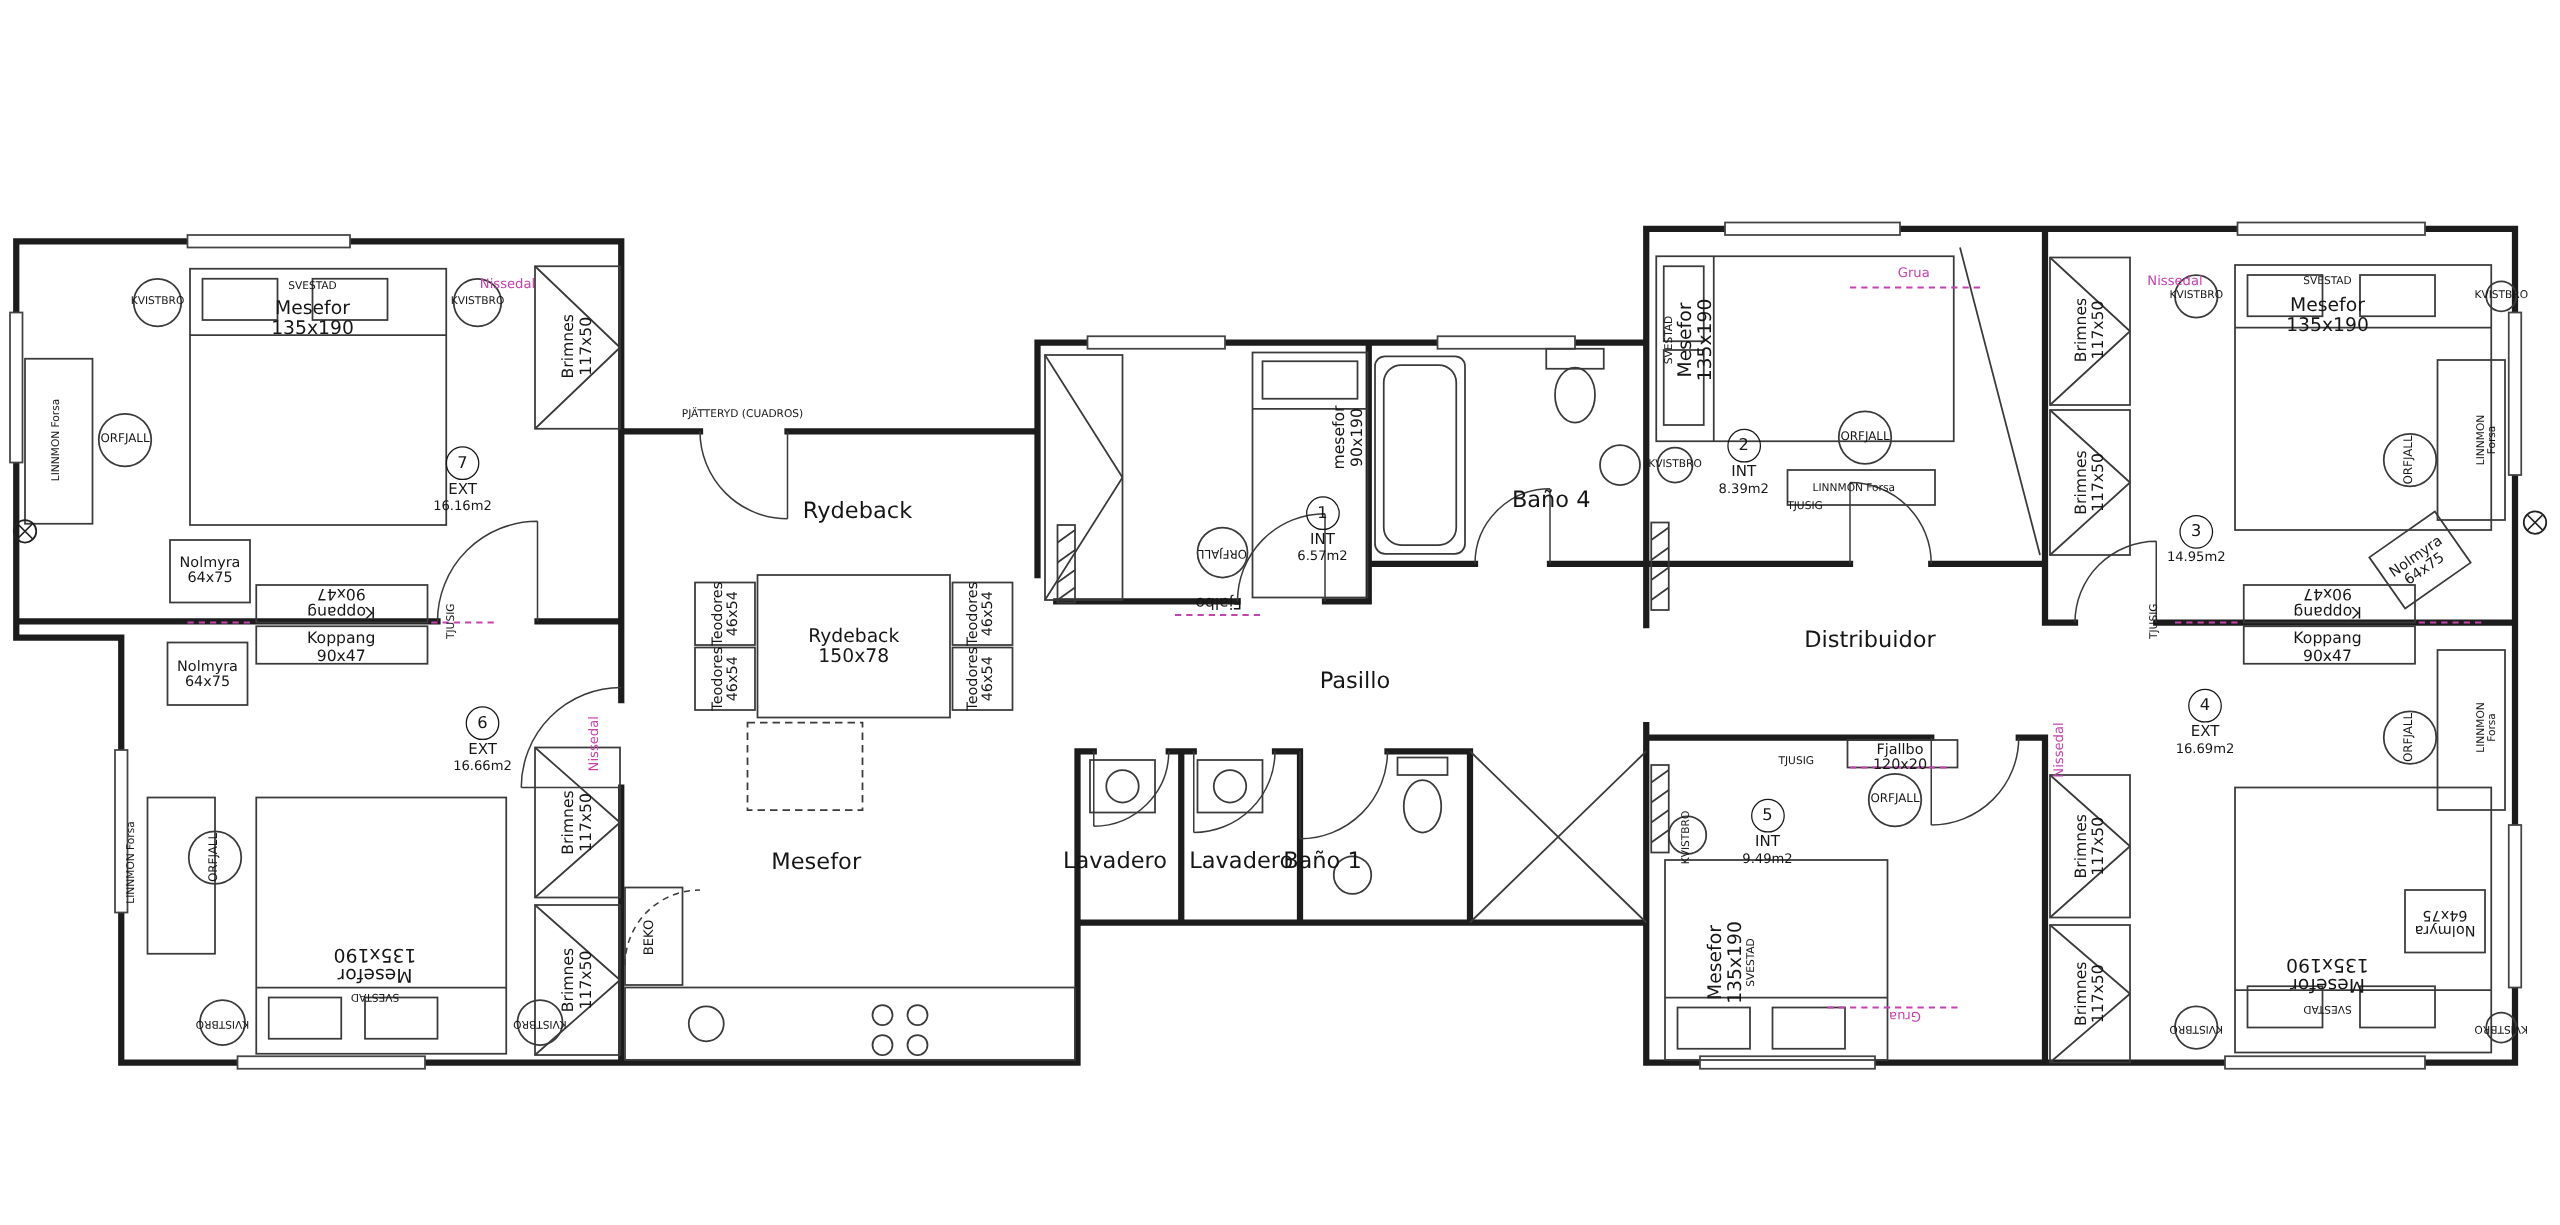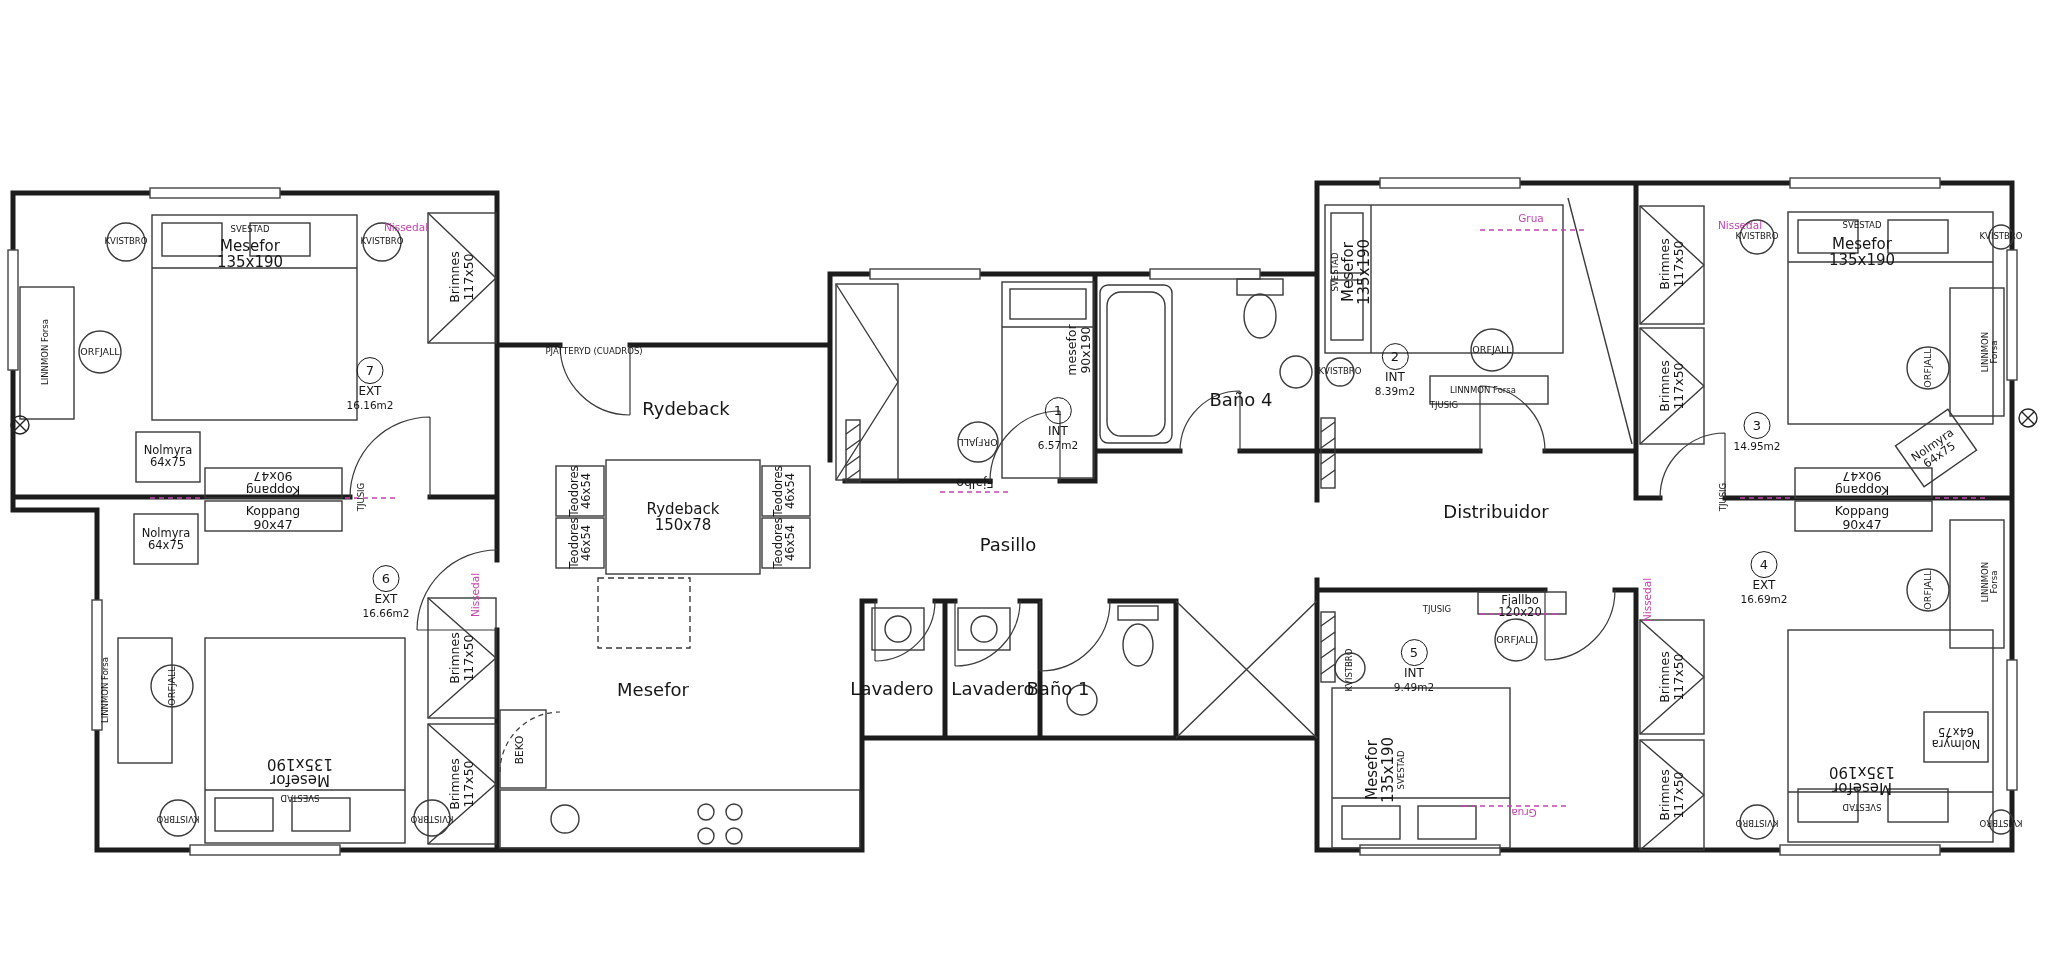--- a/index.html
+++ b/index.html
@@ -241,21 +241,21 @@
 
     <g stroke="#222" stroke-width="1.4" fill="none">
       <circle cx="20" cy="425" r="9"></circle>
         <path d="M14,419 L26,431 M26,419 L14,431"></path>
       <circle cx="2028" cy="418" r="9"></circle>
         <path d="M2022,412 L2034,424 M2034,412 L2022,424"></path>
     </g>
   </svg>
 
   <div class="lbl s18" style="left:686px;top:409px">Rydeback</div>
-  <div class="lbl s18" style="left:1008px;top:545px">Pasillo</div>
+  <div class="lbl s18" style="left:1084px;top:545px">Pasillo</div>
   <div class="lbl s18" style="left:653px;top:690px">Mesefor</div>
   <div class="lbl s18" style="left:892px;top:689px">Lavadero</div>
   <div class="lbl s18" style="left:993px;top:689px">Lavadero</div>
   <div class="lbl s18" style="left:1058px;top:689px">Baño 1</div>
   <div class="lbl s18" style="left:1241px;top:400px">Baño 4</div>
   <div class="lbl s18" style="left:1496px;top:512px">Distribuidor</div>
 
   <div class="zone" style="left:1058px;top:424px">
     <span class="zone-num">1</span>
     <span class="zone-type">INT</span>
@@ -317,21 +317,21 @@
   <div class="lbl s12 r90" style="left:461px;top:784px">Brimnes
 117x50</div>
   <div class="lbl s9 r90" style="left:172px;top:686px">ORFJALL</div>
   <div class="lbl s8 r90" style="left:106px;top:690px">LINNMON Forsa</div>
   <div class="lbl s15 r180" style="left:300px;top:772px">Mesefor
 135x190</div>
   <div class="lbl s8 r180" style="left:300px;top:797px">SVESTAD</div>
   <div class="lbl s8 r180" style="left:178px;top:818px">KVISTBRO</div>
   <div class="lbl s8 r180" style="left:432px;top:818px">KVISTBRO</div>
 
-  <div class="lbl s8" style="left:594px;top:352px">PJÄTTERYD (CUADROS)</div>
+  <div class="lbl s8" style="left:594px;top:332px">PJÄTTERYD (CUADROS)</div>
   <div class="lbl s11 r90" style="left:580px;top:491px">Teodores
 46x54</div>
   <div class="lbl s11 r90" style="left:580px;top:543px">Teodores
 46x54</div>
   <div class="lbl s15" style="left:683px;top:517px">Rydeback
 150x78</div>
   <div class="lbl s11 r90" style="left:784px;top:491px">Teodores
 46x54</div>
   <div class="lbl s11 r90" style="left:784px;top:543px">Teodores
 46x54</div>

